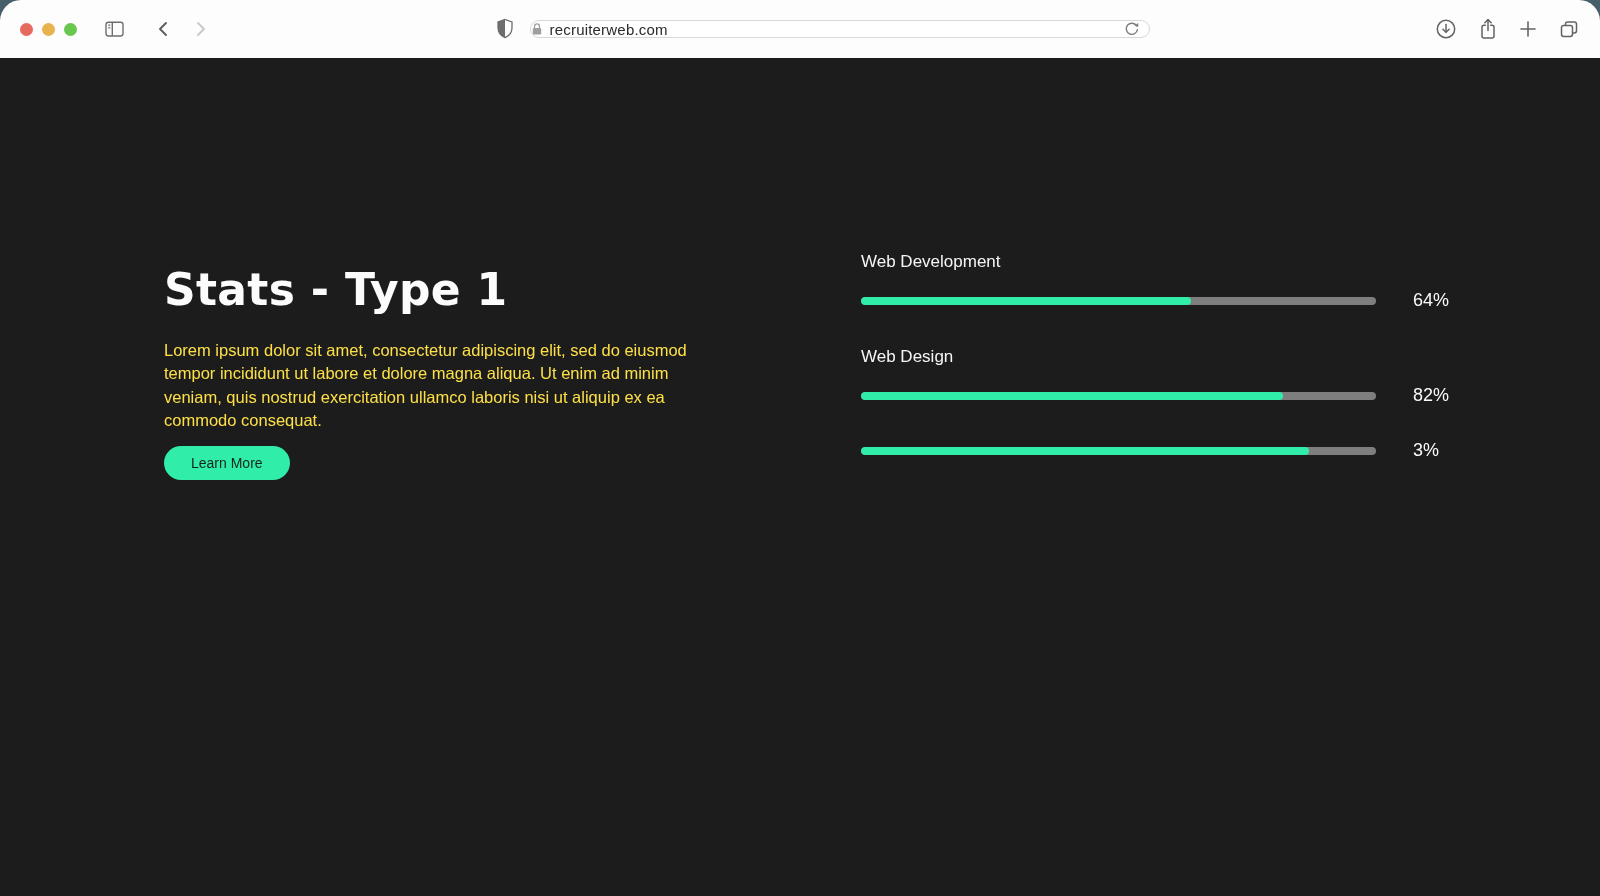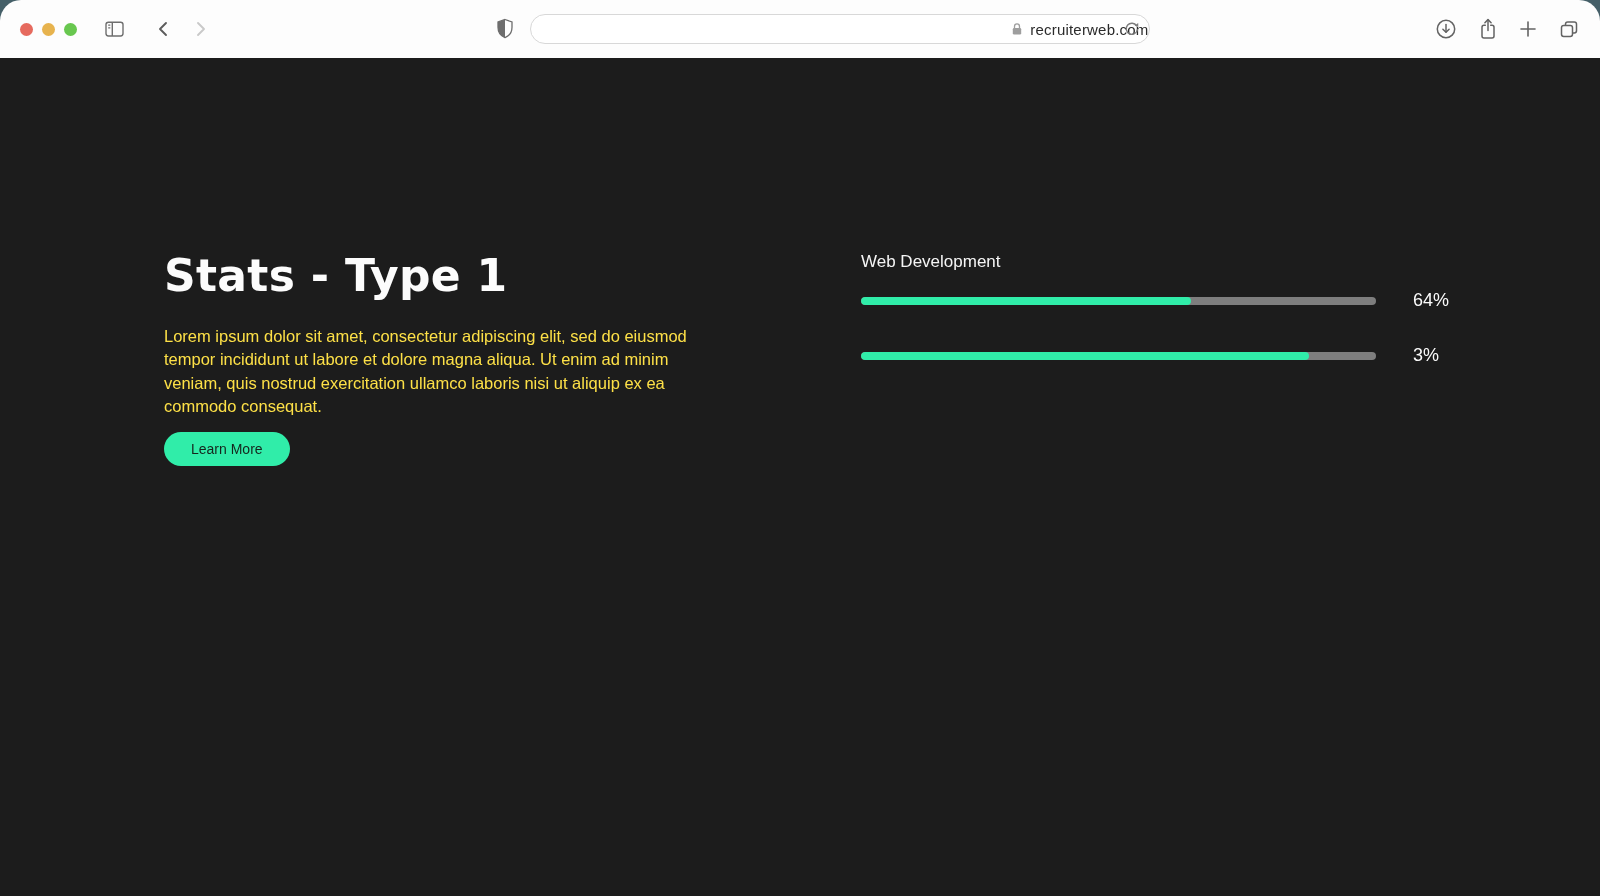--- a/index.html
+++ b/index.html
@@ -29,37 +29,37 @@
   .tl.green  { background:#68c74f; }
   .tb-btn {
     display:flex; align-items:center; justify-content:center;
     background:none; border:none; padding:0; cursor:default;
   }
   .sidebar-btn { margin-left:27px; }
   .nav-back { margin-left:30px; }
   .nav-fwd  { margin-left:22px; }
   .center-zone { flex:1; display:flex; align-items:center; justify-content:center; gap:15px; }
   .urlbar {
-    width:620px; height:30px;
+    width:620px; height:18px;
     background:#ffffff;
     border:1px solid #d8d8d8;
     border-radius:15px;
     position:relative;
-    display:flex; align-items:center; justify-content:flex-end; gap:7px;
+    display:flex; align-items:center; justify-content:flex-start; gap:7px;
   }
   .url-text { font-size:15px; color:#2b2b2b; letter-spacing:.2px; }
   .reload-btn { position:absolute; right:9px; top:50%; transform:translateY(-50%); }
   .right-zone { display:flex; align-items:center; gap:21px; }
   
   .content {
     flex:1; background:#1c1c1c; position:relative;
     color:#ffffff;
   }
   .hero {
-    position:absolute; left:164px; top:192px; width:556px;
+    position:absolute; left:164px; top:206px; width:556px;
   }
   .hero-title {
     font-family:"DejaVu Sans","Liberation Sans",sans-serif;
     font-size:44px; font-weight:800; line-height:1.2;
     letter-spacing:.3px; color:#fcfcfc;
     margin:0 0 22px;
   }
   .hero-desc {
     font-size:16.5px; line-height:23.5px; color:#fde047;
     margin:0 0 13px;
@@ -205,20 +205,29 @@
       <div class="stat">
         <div class="stat-label">Web Development</div>
         <div class="bar-row">
           <div class="track">
             <div class="fill" style="width: 64%;"></div>
           </div>
           <div class="pct">64%</div>
         </div>
       </div>
 
+      <div class="stat">
+        <div class="stat-label">Web Design</div>
+        <div class="bar-row">
+          <div class="track">
+            <div class="fill" style="width: 82%;"></div>
+          </div>
+          <div class="pct">82%</div>
+        </div>
+      </div>
 
       <div class="stat">
       </div>
 
       <div class="stat">
         <div class="bar-row">
           <div class="track">
             <div class="fill" style="width: 87%;"></div>
           </div>
           <div class="pct">3%</div>

